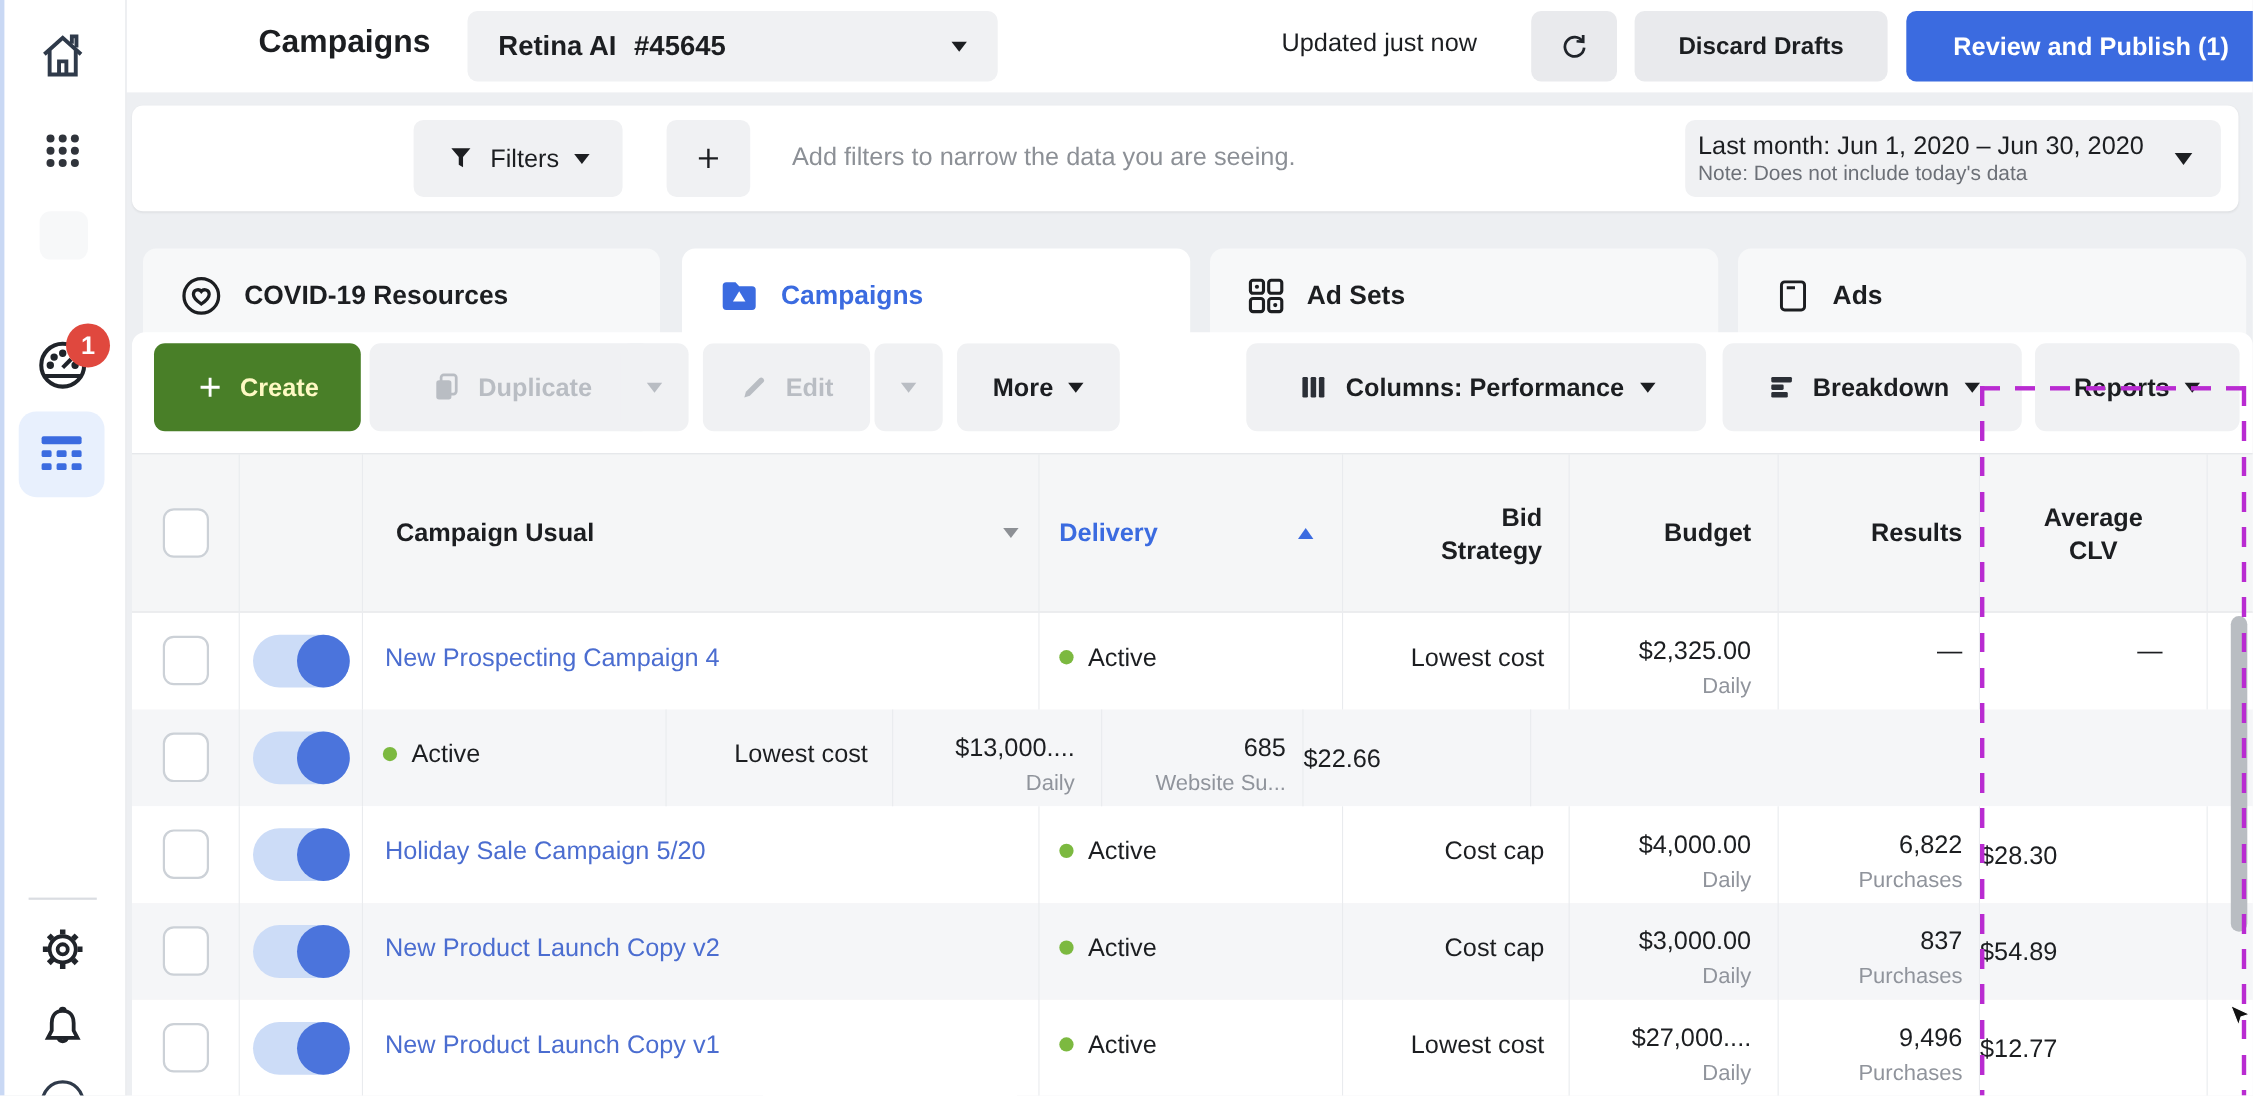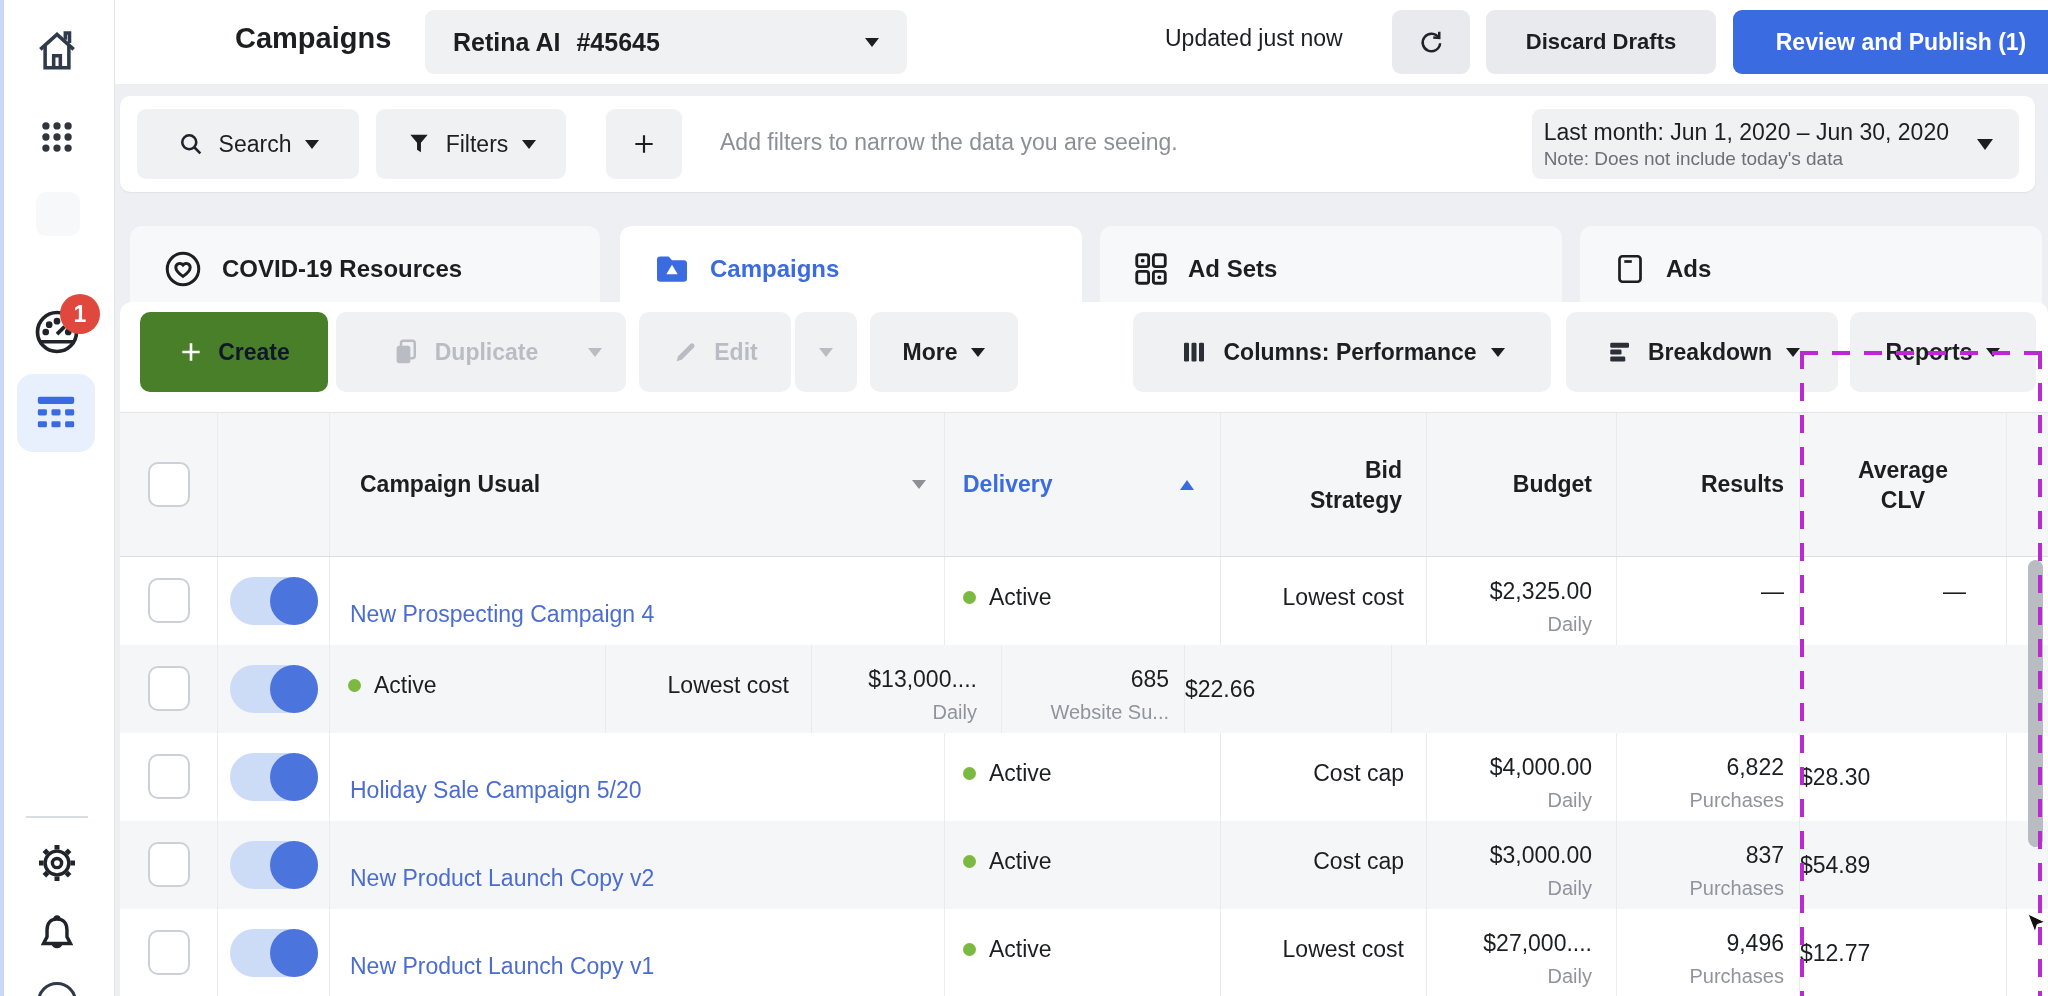--- a/index.html
+++ b/index.html
@@ -46,21 +46,21 @@
   #tab-campaigns { left:620px; width:462px; }
   #tab-adsets { left:1100px; width:462px; }
   #tab-ads { left:1580px; width:462px; }
 
   
   #sheet { left:120px; top:302px; width:1928px; height:694px; background:#fff; border-radius:12px 12px 0 0; z-index:2; }
 
   
   .t-btn { position:absolute; top:10px; height:80px; background:#f0f1f3; border-radius:10px; display:flex; align-items:center; justify-content:center; gap:14px; font-size:23px; font-weight:bold; }
   .t-btn.disabled { color:#b9bdc3; }
-  #btn-create { left:20px; width:188px; background:#497f28; color:#0f172a; }
+  #btn-create { left:20px; width:188px; background:#497f28; color:#fef9c3; }
   #btn-duplicate { left:216px; width:257px; }
   #btn-dup-caret { left:444px; width:62px; color:#b9bdc3; }
   #btn-edit { left:519px; width:152px; }
   #btn-edit-caret { left:675px; width:62px; color:#b9bdc3; }
   #btn-more { left:750px; width:148px; }
   #btn-columns { left:1013px; width:418px; }
   #btn-breakdown { left:1446px; width:272px; }
   #btn-reports { left:1730px; width:186px; }
 
   
@@ -82,21 +82,21 @@
   .c-sel .checkbox { margin:0 auto; }
   .thead .c-name { padding:0 18px 0 30px; }
   .h-spacer { flex:1; }
   .h-del { color:#3b6be0; padding:0 26px 0 18px; }
   .h-right { justify-content:flex-end; text-align:right; padding-right:24px; }
   .h-wrap { display:inline-block; max-width:118px; line-height:30px; }
   .h-clv { justify-content:center; text-align:center; }
   .toggle { width:88px; height:48px; background:#ccdcf7; border-radius:24px; position:relative; margin:20px 0 0 12px; }
   .toggle .knob { position:absolute; right:0; top:0; width:48px; height:48px; background:#4b74dc; border-radius:50%; }
   .trow .c-sel { padding-top:21px; }
-  .camp-link { color:#4b6dd0; text-decoration:none; display:inline-block; margin:44px 0 0 20px; }
+  .camp-link { color:#4b6dd0; text-decoration:none; display:inline-block; margin:27px 0 0 20px; }
   .del-wrap { display:flex; align-items:center; gap:13px; margin:27px 0 0 18px; }
   .dot { width:13px; height:13px; border-radius:50%; background:#7cb940; }
   .bid-val { text-align:right; padding:27px 22px 0 0; }
   .val { text-align:right; padding:21px 24px 0 0; }
   .sub { text-align:right; padding:8px 24px 0 0; font-size:20px; color:#90949c; }
   .c-res .val { padding-right:15px; } .c-res .sub { padding-right:15px; }
   .clv-center { display:flex; align-items:center; justify-content:flex-start; height:100%; }
   .clv-dash { display:block; text-align:right; padding:21px 40px 0 0; }
 
   
@@ -213,30 +213,20 @@
           <polyline points="18.6,3.8 18.6,8.8 13.8,8.4"></polyline>
       </svg>
     </span>
   </div>
   <div class="pill btn-discard">Discard Drafts</div>
   <div class="btn-review">Review and Publish (1)</div>
 
 </div>
 
 <div id="filtercard" class="abs">
-  <div class="f-pill f-search">
-    <span class="icon">
-      <svg width="28" height="28" viewBox="0 0 24 24" fill="none" stroke="#20242a" stroke-width="2.2">
-        <circle cx="10.5" cy="10.5" r="6"></circle>
-          <path d="M15 15l5 5"></path>
-      </svg>
-    </span>
-    <span>Search</span>
-    <span class="car sm"></span>
-  </div>
   <div class="f-pill f-filters">
     <span class="icon">
       <svg width="26" height="26" viewBox="0 0 24 24" fill="#1c1e21">
         <path d="M4 3.5h16l-6.2 7.3v8.7l-3.6-2.1v-6.6z"></path>
       </svg>
     </span>
     <span>Filters</span>
     <span class="car sm"></span>
   </div>
   <div class="f-pill f-plus">

